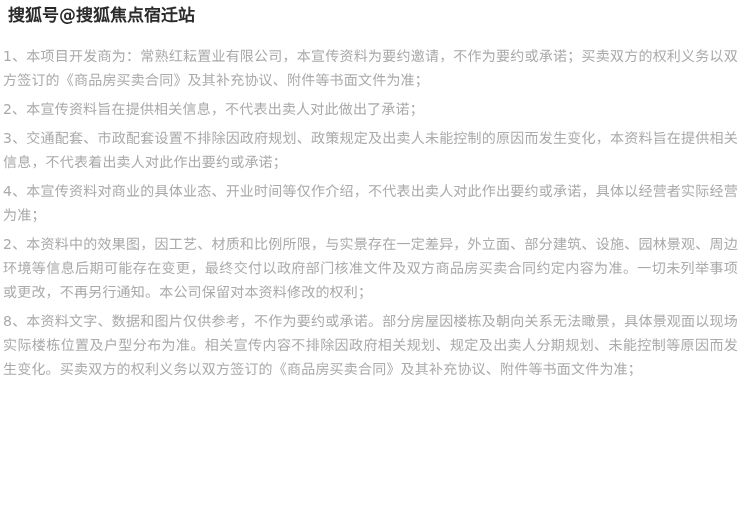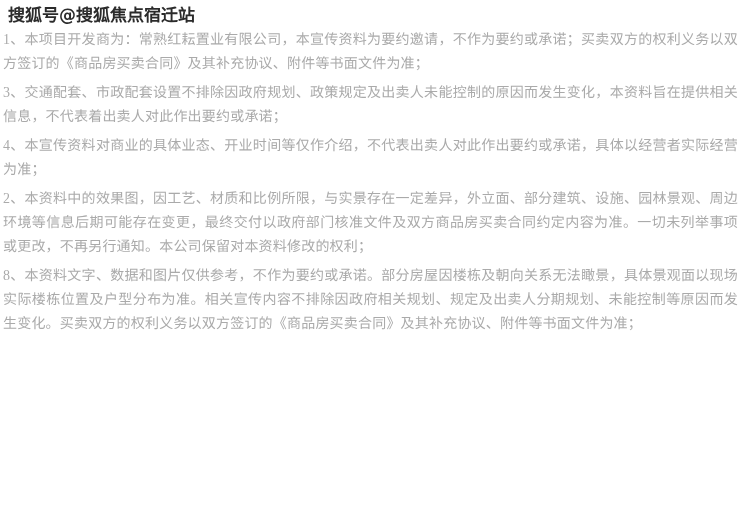--- a/index.html
+++ b/index.html
@@ -14,44 +14,44 @@
     font-family: "DejaVu Sans", "Liberation Sans", sans-serif;
   }
   .page {
     box-sizing: border-box;
     width: 740px;
     height: 513px;
     padding: 3px 2px 0 3px;
     background: #ffffff;
   }
   .account-header {
-    margin: 2px 0 3px 5px;
+    margin: 2px 0 19px 5px;
     font-size: 17px;
     line-height: 20px;
     font-weight: 700;
     color: #2b2b2b;
   }
   .disclaimer p {
     margin: 0 0 5px 0;
     font-size: 14px;
     line-height: 24px;
     color: #aaaaaa;
     text-align: justify;
     letter-spacing: 0.2px;
     word-break: break-all;
-    font-family: Liberation Serif, serif;
   }
 </style>
 </head>
 <body>
 
 <div class="page">
   <h1 class="account-header">搜狐号@搜狐焦点宿迁站</h1>
 
   <section class="disclaimer">
     <p>1、本项目开发商为：常熟红耘置业有限公司，本宣传资料为要约邀请，不作为要约或承诺；买卖双方的权利义务以双方签订的《商品房买卖合同》及其补充协议、附件等书面文件为准；</p>
+    <p>2、本宣传资料旨在提供相关信息，不代表出卖人对此做出了承诺；</p>
     <p>3、交通配套、市政配套设置不排除因政府规划、政策规定及出卖人未能控制的原因而发生变化，本资料旨在提供相关信息，不代表着出卖人对此作出要约或承诺；</p>
     <p>4、本宣传资料对商业的具体业态、开业时间等仅作介绍，不代表出卖人对此作出要约或承诺，具体以经营者实际经营为准；</p>
     <p>2、本资料中的效果图，因工艺、材质和比例所限，与实景存在一定差异，外立面、部分建筑、设施、园林景观、周边环境等信息后期可能存在变更，最终交付以政府部门核准文件及双方商品房买卖合同约定内容为准。一切未列举事项或更改，不再另行通知。本公司保留对本资料修改的权利；</p>
     <p>8、本资料文字、数据和图片仅供参考，不作为要约或承诺。部分房屋因楼栋及朝向关系无法瞰景，具体景观面以现场实际楼栋位置及户型分布为准。相关宣传内容不排除因政府相关规划、规定及出卖人分期规划、未能控制等原因而发生变化。买卖双方的权利义务以双方签订的《商品房买卖合同》及其补充协议、附件等书面文件为准；</p>
 
   </section>
 </div>
 
 </body></html>

